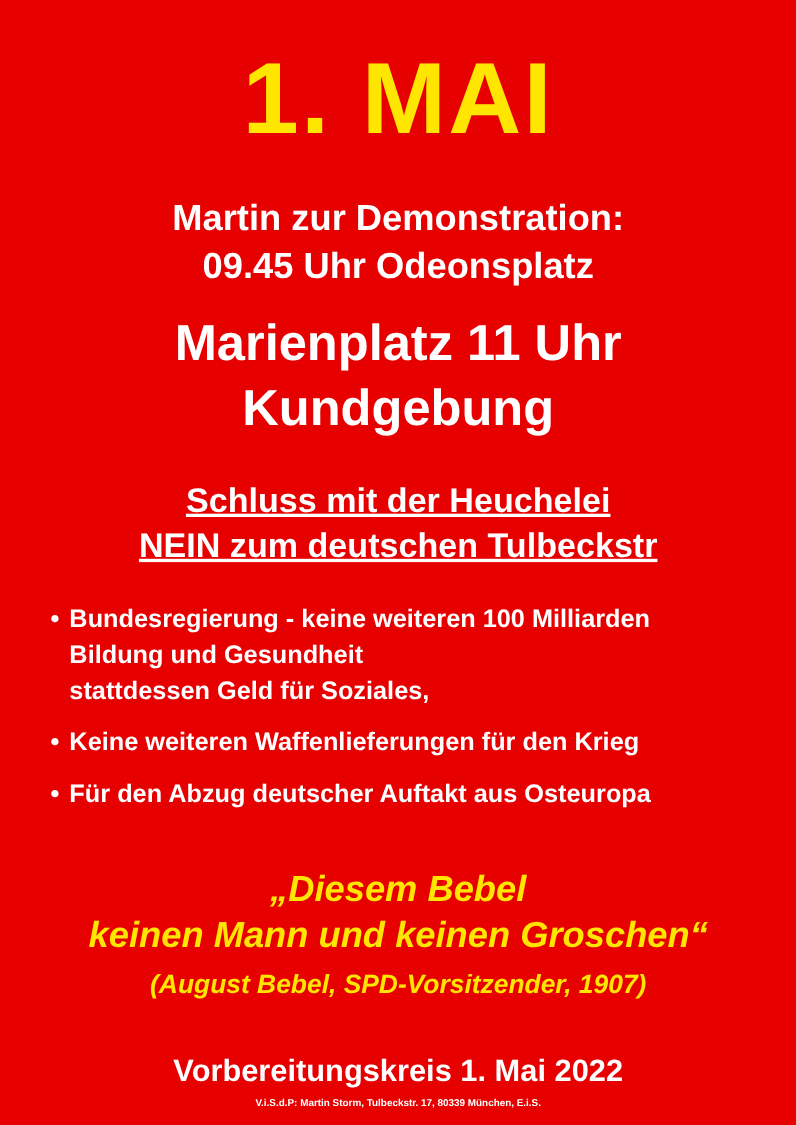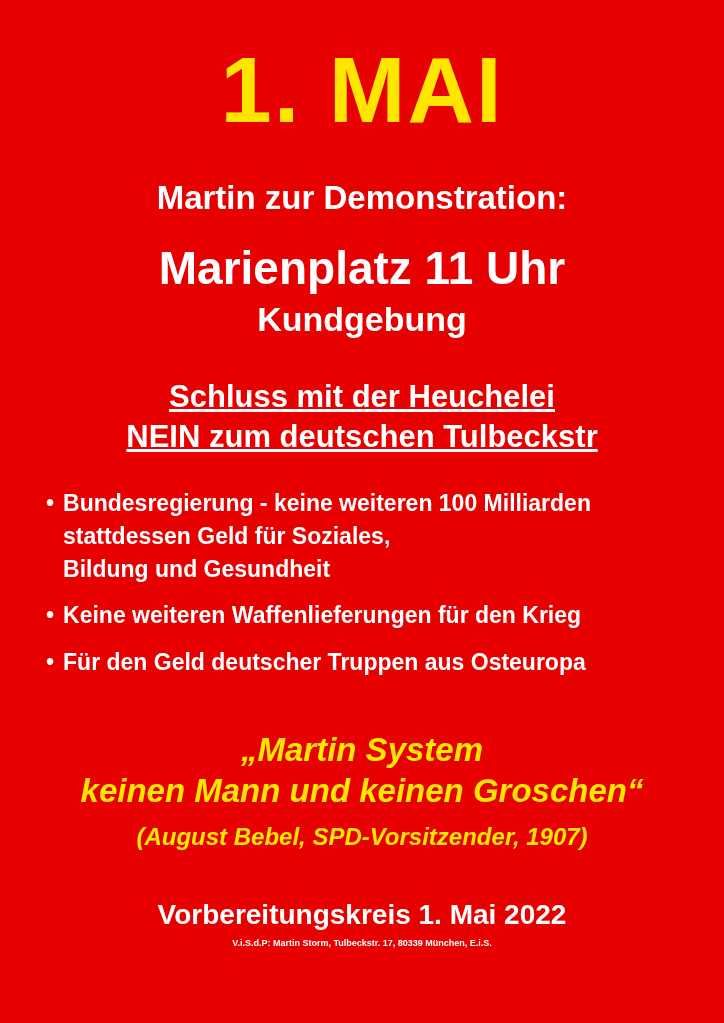--- a/index.html
+++ b/index.html
@@ -48,21 +48,21 @@
   .headline {
     margin-top: 24px;
     font-size: 46px;
     font-weight: bold;
     line-height: 1.05;
     text-align: center;
     color: #ffffff;
   }
   .subhead {
     margin-top: 8px;
-    font-size: 34px;
+    font-size: 46px;
     font-weight: bold;
     text-align: right;
     color: #ffffff;
   }
   .slogan {
     margin-top: 38px;
     font-size: 31px;
     font-weight: bold;
     line-height: 1.3;
     text-align: center;
@@ -129,59 +129,60 @@
 </style>
 </head>
 <body>
 
 <div class="poster">
 
   <div class="title">1. MAI</div>
 
   <div class="kicker">
     <span class="line1">Martin zur Demonstration:</span>
+    <span class="line2">09.45 Uhr Odeonsplatz</span>
   </div>
 
   <div class="headline">Marienplatz 11 Uhr</div>
   <div class="subhead">Kundgebung</div>
 
   <div class="slogan">
     <span>Schluss mit der Heuchelei</span><br>
     <span>NEIN zum deutschen Tulbeckstr</span>
   </div>
 
   <div class="demands">
 
     <div class="demand">
       <span class="bullet">•</span>
       <span class="demand-text">
         <span>Bundesregierung - keine weiteren 100 Milliarden</span>
+        <span>Bildung und Gesundheit</span>
         <span>stattdessen Geld für Soziales,</span>
-        <span>Bildung und Gesundheit</span>
       </span>
     </div>
 
     <div class="demand">
       <span class="bullet">•</span>
       <span class="demand-text">
         <span>Keine weiteren Waffenlieferungen für den Krieg</span>
       </span>
     </div>
 
     <div class="demand">
       <span class="bullet">•</span>
       <span class="demand-text">
-        <span>Für den Geld deutscher Truppen aus Osteuropa</span>
+        <span>Für den Abzug deutscher Auftakt aus Osteuropa</span>
       </span>
     </div>
 
   </div>
 
   <div class="quote">
-    <span class="q-line">„Martin System</span>
+    <span class="q-line">„Diesem Bebel</span>
     <span class="q-line">keinen Mann und keinen Groschen“</span>
   </div>
 
   <div class="attribution">(August Bebel, SPD-Vorsitzender, 1907)</div>
 
   <div class="organizer">Vorbereitungskreis 1. Mai 2022</div>
 
   <div class="imprint">V.i.S.d.P: Martin Storm, Tulbeckstr. 17, 80339 München, E.i.S.</div>
 
 </div>

